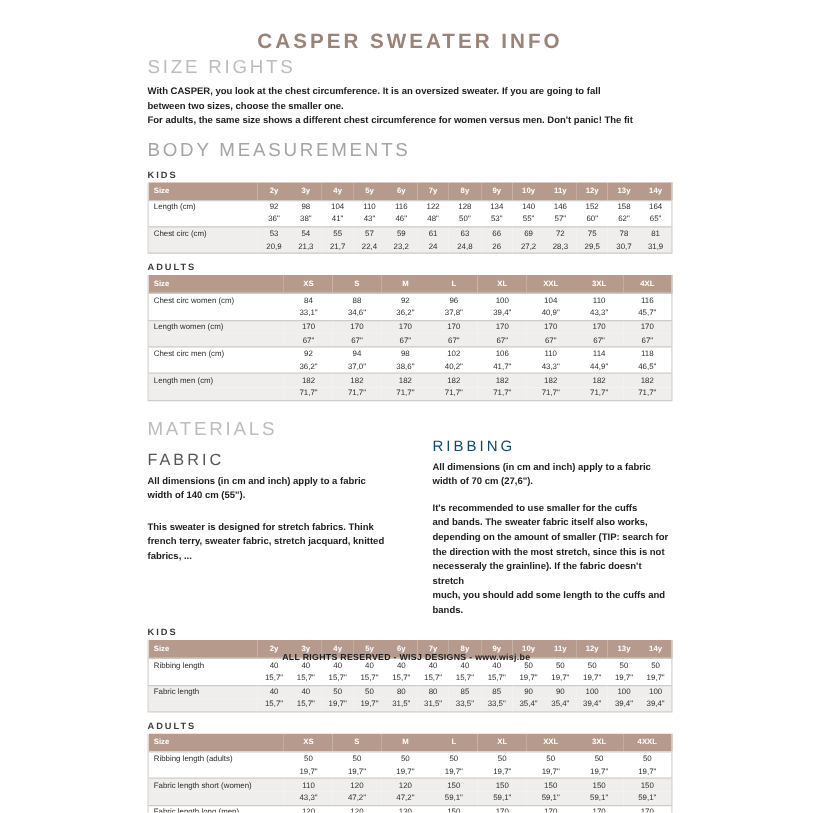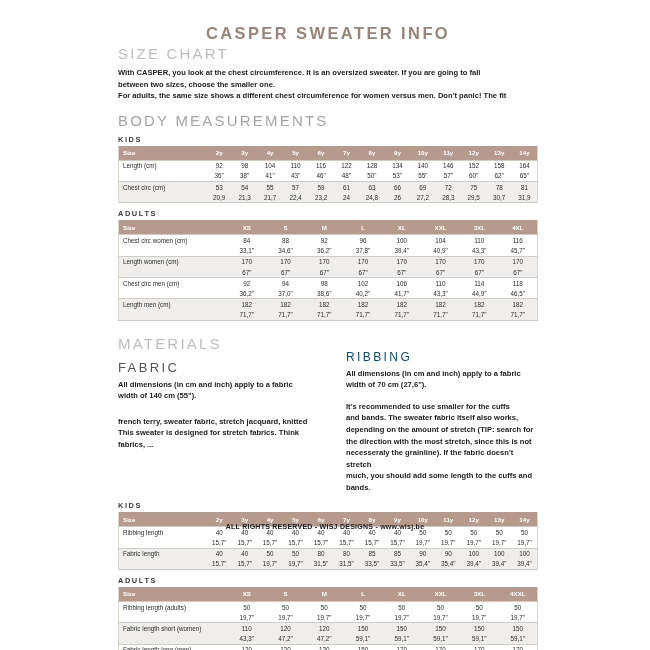--- a/index.html
+++ b/index.html
@@ -124,21 +124,21 @@
     color: #1d1d1d;
   }
 </style>
 </head>
 <body>
 
 <div class="page">
 
   <div class="doc-title">CASPER SWEATER INFO</div>
 
-  <div class="section-head">SIZE  CHART</div>
+  <div class="section-head">SIZE  RIGHTS</div>
 
   <div>
     <p class="body-copy tight">With CASPER, you look at the chest circumference. It is an oversized sweater. If you are going to fall</p>
     <p class="body-copy tight">between two sizes, choose the smaller one.</p>
     <p class="body-copy tight">For adults, the same size shows a different chest circumference for women versus men. Don't panic! The fit</p>
   </div>
 
   <div class="section-head dark" style="margin-top:10px;">BODY MEASUREMENTS</div>
 
   <div class="group-label">KIDS</div>
@@ -342,32 +342,32 @@
       </tbody>
   </table>
 
   <div class="two-col">
     <div class="col left">
       <div class="section-head">MATERIALS</div>
       <div class="sub-head" style="letter-spacing:2.4px;color:#555;font-weight:normal;font-size:13px;">FABRIC</div>
       <p class="body-copy tight">All dimensions (in cm and inch) apply to a fabric</p>
       <p class="body-copy">width of 140 cm (55").</p>
       <div class="gap-line"></div>
+      <p class="body-copy tight">This sweater is designed for stretch fabrics. Think</p>
       <p class="body-copy tight">french terry, sweater fabric, stretch jacquard, knitted</p>
-      <p class="body-copy tight">This sweater is designed for stretch fabrics. Think</p>
       <p class="body-copy">fabrics, ...</p>
     </div>
     <div class="col right">
       <div class="sub-head" style="letter-spacing:2.4px;color:#0c4a6e;font-weight:normal;font-size:12px;margin-top:17px;">RIBBING</div>
       <p class="body-copy tight">All dimensions (in cm and inch) apply to a fabric</p>
       <p class="body-copy">width of 70 cm (27,6").</p>
       <div class="gap-line" style="height:6px;"></div>
       <p class="body-copy tight">It's recommended to use smaller for the cuffs</p>
       <p class="body-copy tight">and bands. The sweater fabric itself also works,</p>
-      <p class="body-copy tight">depending on the amount of stretch (TIP: search for</p>
+      <p class="body-copy tight">depending on the amount of smaller (TIP: search for</p>
       <p class="body-copy tight">the direction with the most stretch, since this is not</p>
       <p class="body-copy tight">necesseraly the grainline). If the fabric doesn't stretch</p>
       <p class="body-copy tight">much, you should add some length to the cuffs and</p>
       <p class="body-copy">bands.</p>
     </div>
   </div>
 
   <div class="group-label" style="margin-top:4px;">KIDS</div>
   <table class="sz kids" id="tbl-fl-kids">
     <colgroup>

